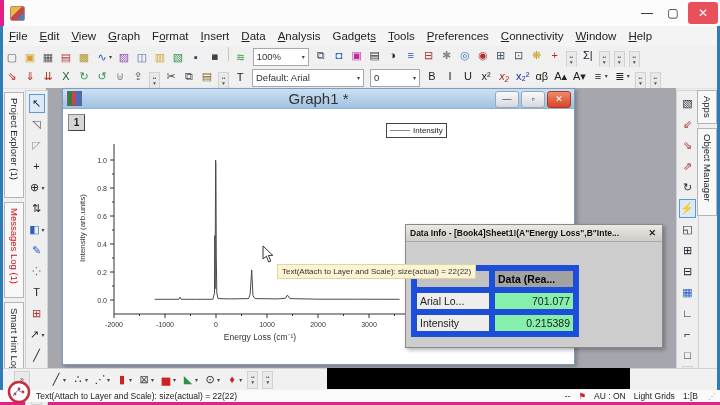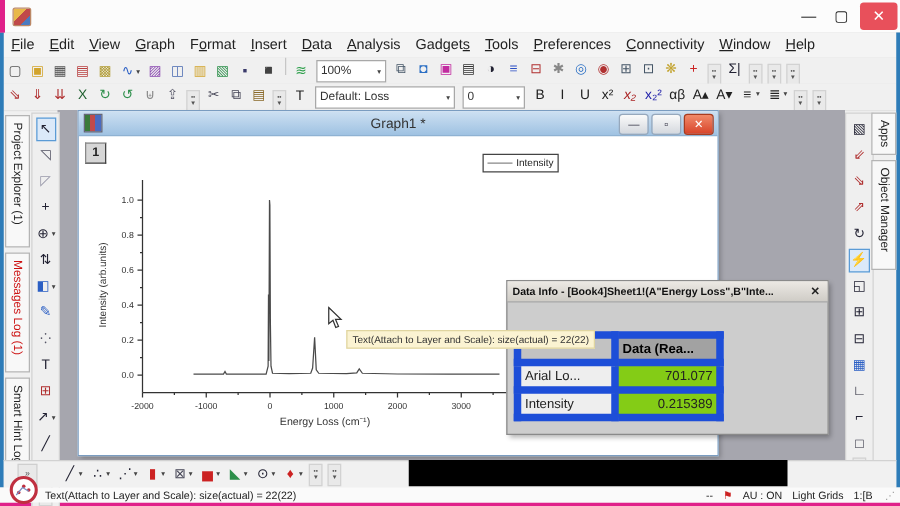--- a/index.html
+++ b/index.html
@@ -47,21 +47,21 @@
   .vtools{position:absolute;width:21px;background:#efefef;border:1px solid #d2d2d2;display:flex;
           flex-direction:column;align-items:center;padding:2px 0;}
   .vtools .tbtn{margin:1px 0;}
   
   .graphwin{position:absolute;left:62px;top:88px;width:511px;height:275px;background:#fff;
             border:1px solid #7a9cc0;box-shadow:2px 2px 4px rgba(0,0,0,.25);z-index:10;}
   .graphwin .gtitle{position:absolute;left:0;top:0;width:100%;height:20px;
         background:linear-gradient(#cde0f2,#9fc2e2);display:flex;align-items:center;
         border-bottom:1px solid #8fb2d2;box-sizing:border-box;}
   .gicon{width:13px;height:13px;margin-left:4px;background:linear-gradient(90deg,#3a7a3a 0 30%,#c04a4a 30% 60%,#4a6ac0 60%);border:1px solid #667;}
-  .gtitle-text{position:absolute;left:0;right:0;text-align:center;font-size:11px;color:#333;}
+  .gtitle-text{position:absolute;left:0;right:0;text-align:center;font-size:15px;color:#333;}
   .gbtns{position:absolute;right:3px;top:2px;display:flex;z-index:2;}
   .gb{width:22px;height:15px;margin-left:2px;border:1px solid #96a8bc;border-radius:3px;
       background:linear-gradient(#fafafa,#d4d8de);font-size:9px;line-height:14px;text-align:center;color:#334;}
   .gb-close{background:linear-gradient(#f08a6a,#d8442a);border-color:#a83c20;color:#fff;}
   .layer-btn{position:absolute;left:5px;top:25px;width:15px;height:15px;background:#d6d6d6;
              border:1px solid #888;border-right-color:#444;border-bottom-color:#444;
              font-size:10px;font-weight:bold;text-align:center;line-height:15px;color:#222;}
   .legend{position:absolute;left:323px;top:34px;height:13px;border:1px solid #444;background:#fff;
           display:flex;align-items:center;padding:0 3px;font-size:8px;color:#222;}
   .legend .lline{display:inline-block;width:20px;height:1px;background:#888;margin-right:3px;}
@@ -71,21 +71,21 @@
   .di-title{height:17px;background:linear-gradient(#ece9e4,#cfccc6);display:flex;align-items:center;
             border-bottom:1px solid #a8a8a8;font-size:8.5px;font-weight:bold;color:#111;padding:0 4px;
             box-sizing:border-box;}
   .di-close{margin-left:auto;font-size:9px;color:#222;padding:0 2px;}
   .di-sub{font-size:12.5px;color:#111;padding:4px 0 0 6px;}
   .di-table{position:absolute;left:5px;top:40px;border-collapse:collapse;font-size:10.5px;}
   .di-table td,.di-table th{border:6px solid #1d4ed8;height:16px;padding:0 3px;}
   .di-th{background:#a2a2a2;color:#000;font-weight:bold;text-align:left;width:72px;}
   .di-corner{background:#c2c2c2;width:66px;border:1px solid #777;}
   .di-name{background:#eeeeee;text-align:left;width:66px;}
-  .di-val{background:#84cc16;text-align:right;width:72px;}
+  .di-val{background:#86efac;text-align:right;width:72px;}
   
   .tooltip{position:absolute;left:277px;top:264px;height:13px;background:#fbf3d2;border:1px solid #e0d5a0;
            font-size:8px;line-height:13px;padding:0 4px;white-space:nowrap;color:#333;z-index:60;}
   .cursor{position:absolute;left:262px;top:245px;z-index:65;}
   
   .plotbar{position:absolute;left:3px;top:368px;width:714px;height:22px;background:#f1f1f1;
            border-top:1px solid #d2d2d2;display:flex;align-items:center;padding-left:44px;
            box-sizing:border-box;z-index:15;}
   .blackpanel{position:absolute;left:327px;top:368px;width:303px;height:21px;background:#000;z-index:16;}
   .statusbar{position:absolute;left:0;top:390px;width:720px;height:12px;background:#fafafa;
@@ -236,21 +236,21 @@
         </span><span class="tbtn">
           <span class="g" style="color: rgb(138, 106, 42);">▤</span>
         </span><span class="ovf">
           <span>••</span>
           <span>▼</span>
         </span></span>
     <span class="tbtn">
         <span class="g">T</span>
       </span>
     <span class="combo" style="width:104px;">
-      <span>Default: Loss</span>
+      <span>Default: Arial</span>
         <span class="caret">▾</span>
     </span>
     <span class="combo" style="width:42px;">
       <span>0</span>
         <span class="caret">▾</span>
     </span>
     <span><span class="tbtn">
           <span class="g" style="color: rgb(34, 34, 34);">B</span>
         </span><span class="tbtn">
           <span class="g" style="color: rgb(34, 34, 34);">I</span>

